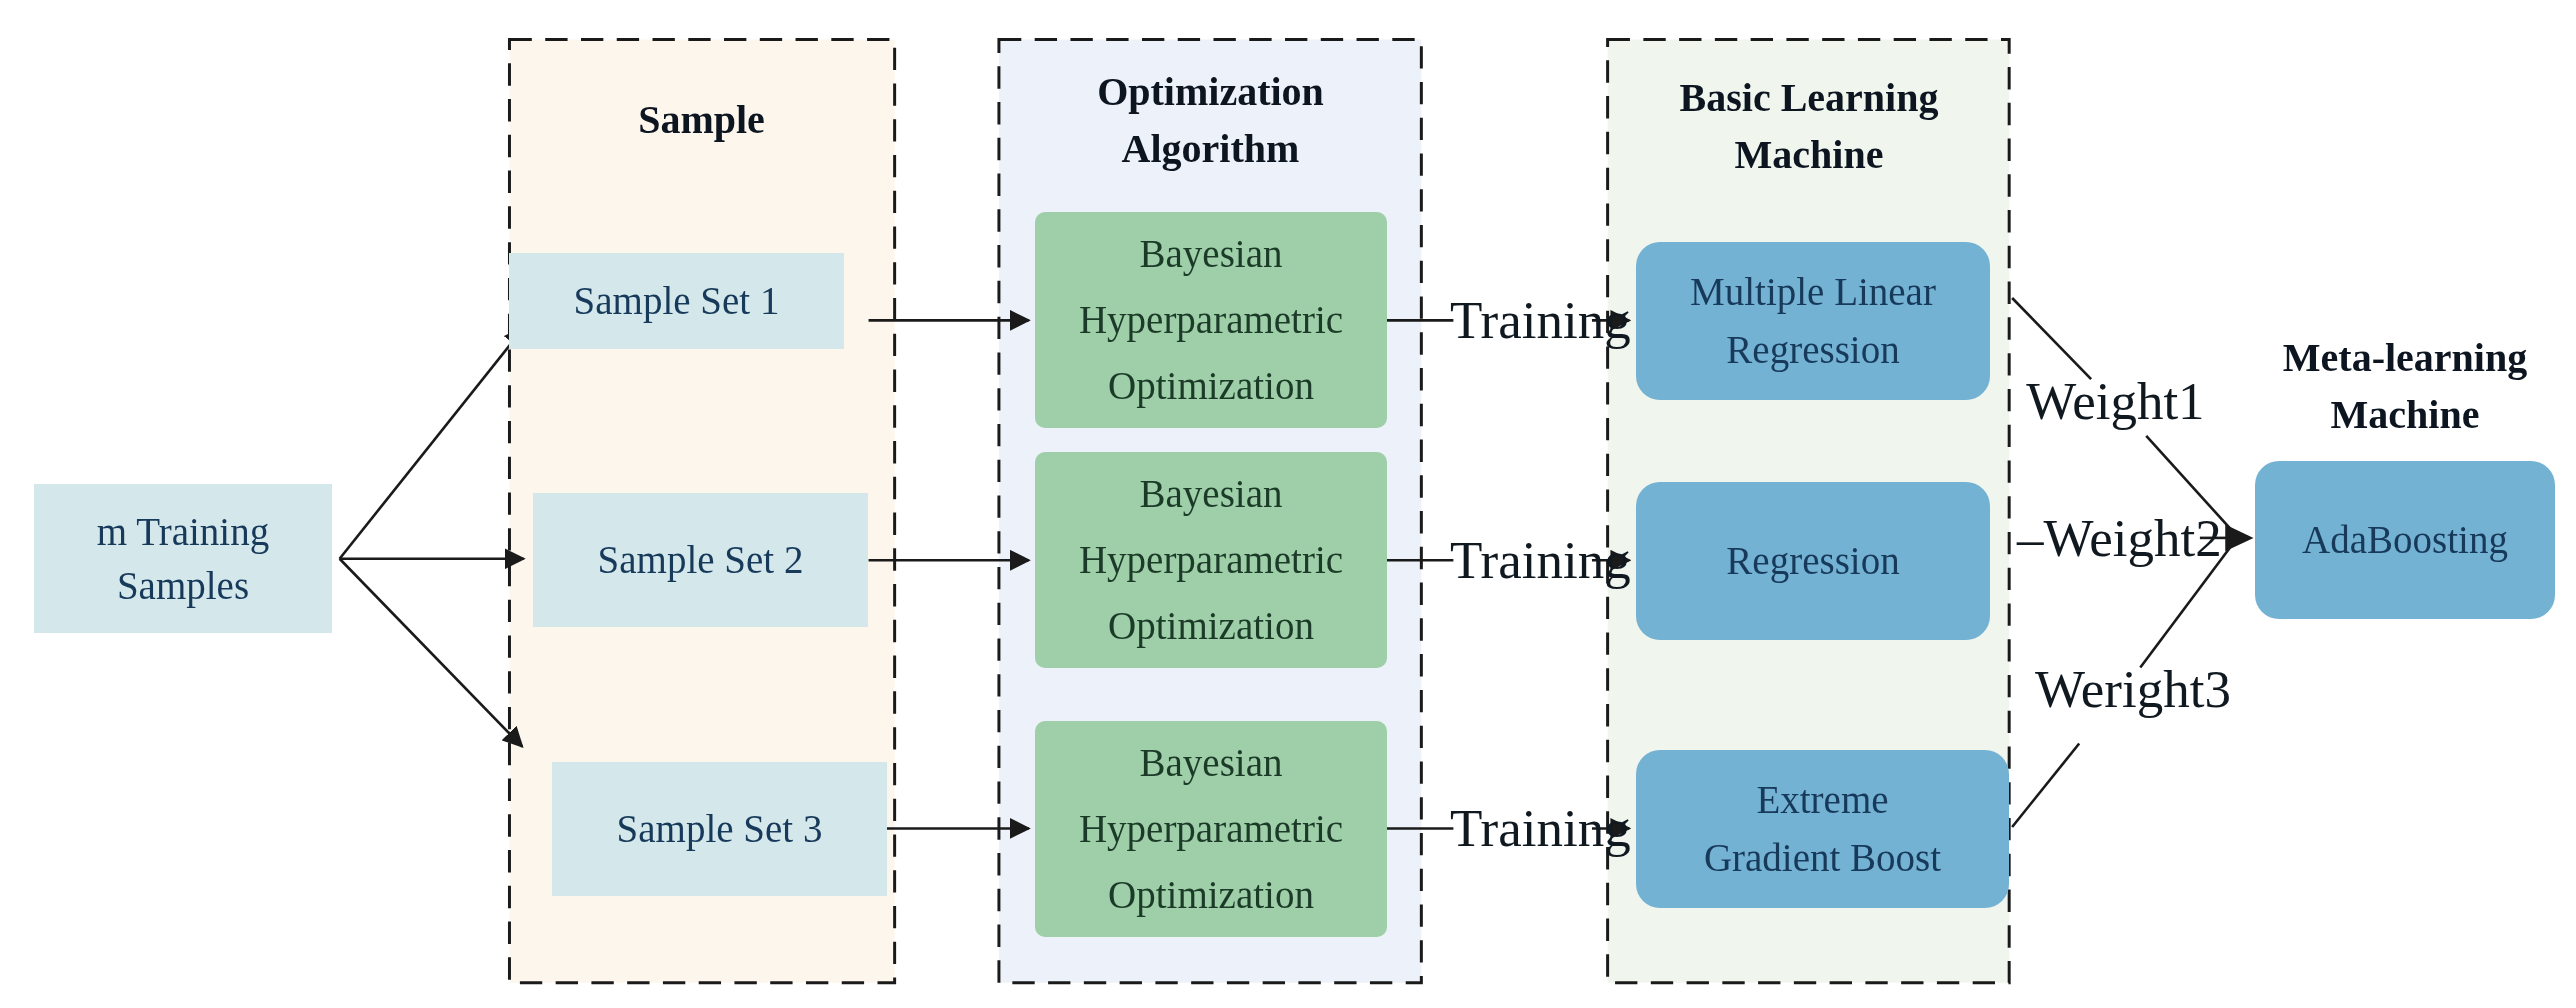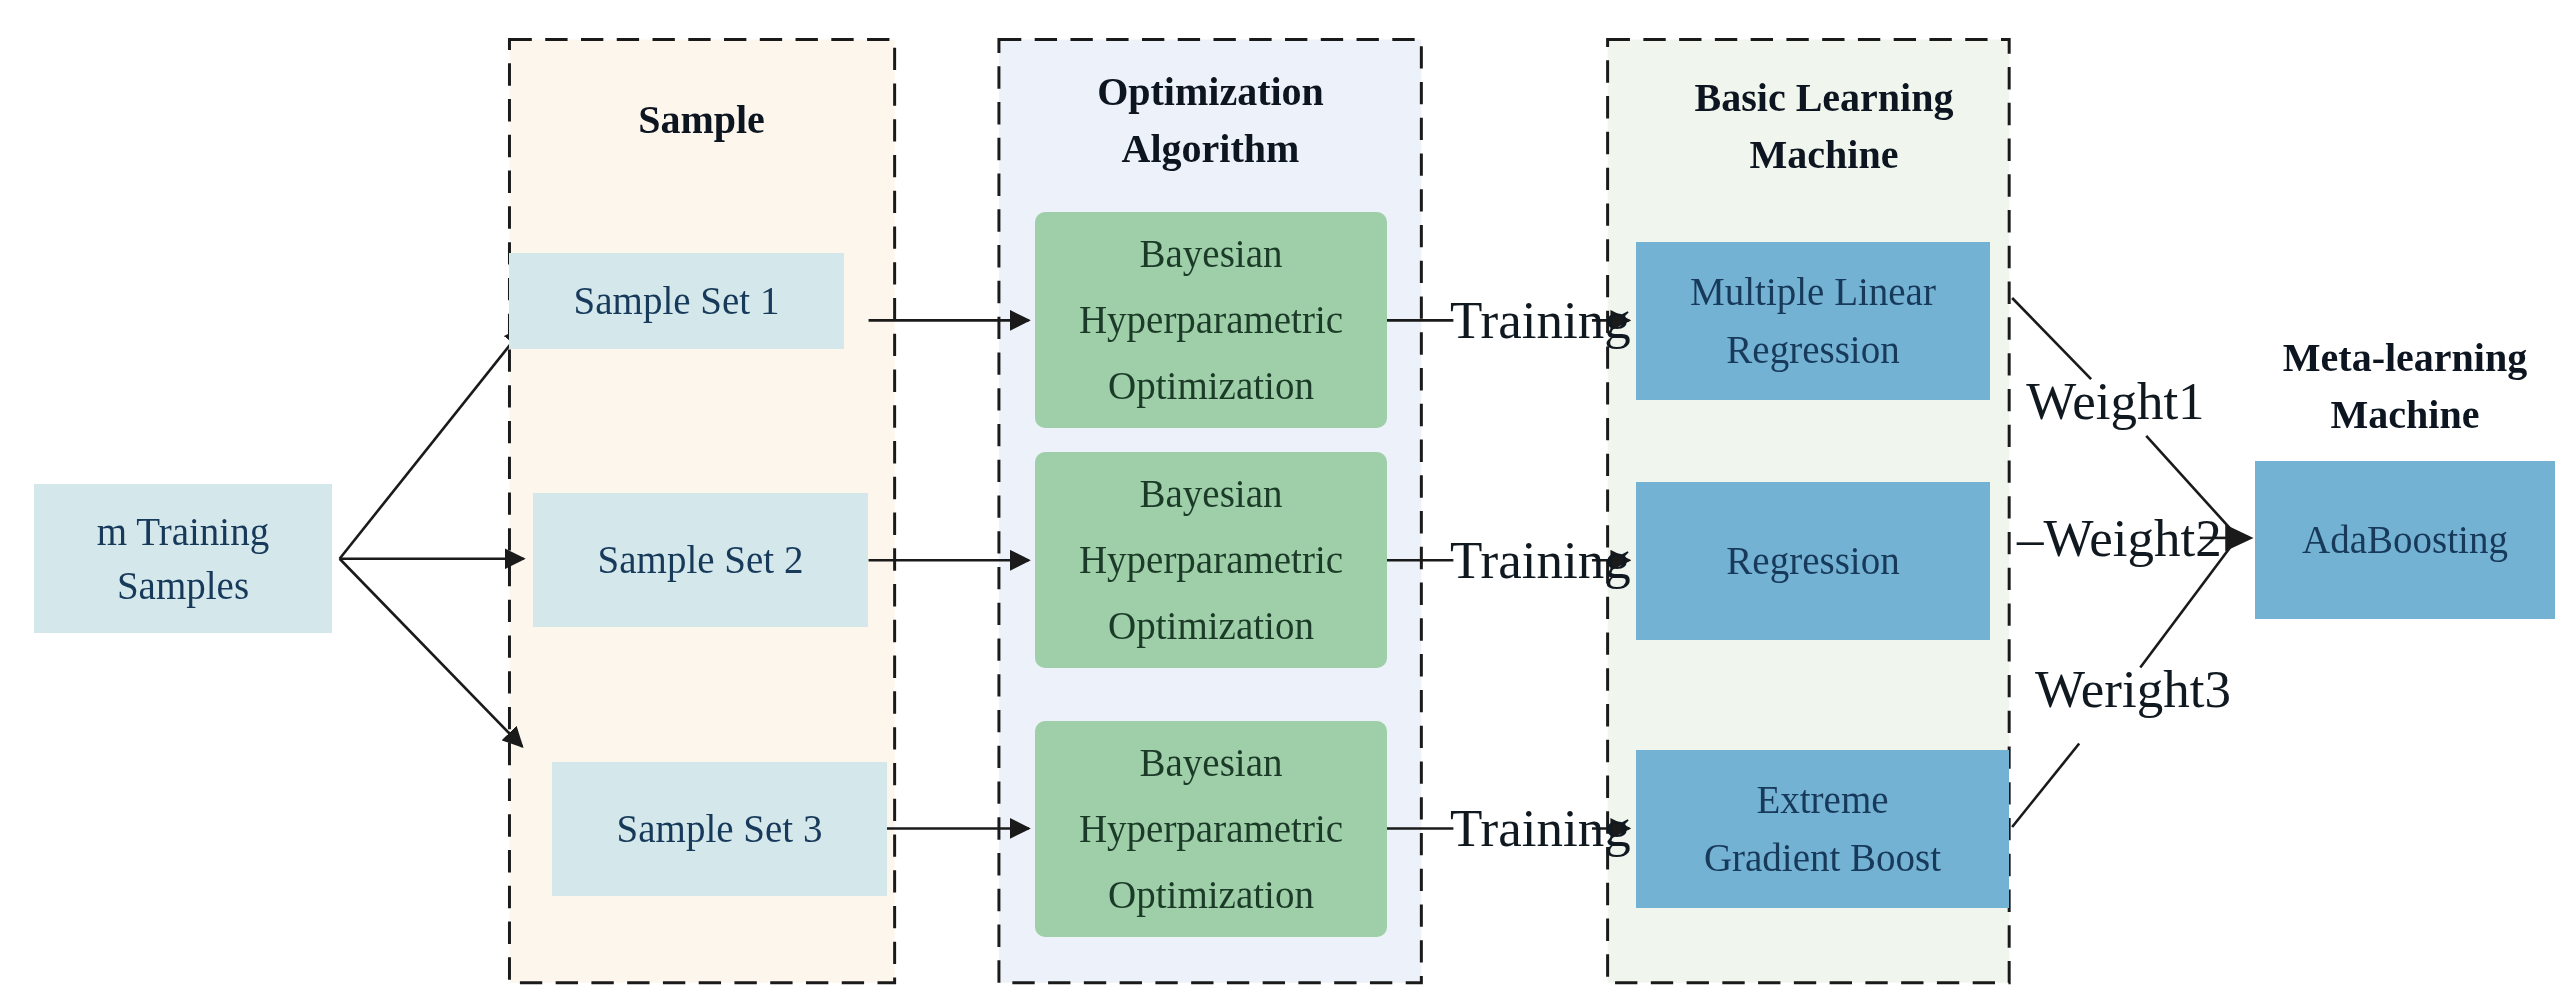--- a/index.html
+++ b/index.html
@@ -8,21 +8,21 @@
     font-family:"Liberation Serif","DejaVu Serif",serif;color:var(--text-dark,#101820);
   }
   .layer{position:absolute;left:0;top:0;width:100%;height:100%;}
   svg.layer{z-index:1;}
   .col-header{position:absolute;z-index:3;text-align:center;font-weight:bold;font-size:40px;line-height:57px;color:var(--text-header,#0d1520);}
   .box{position:absolute;z-index:2;display:flex;flex-direction:column;align-items:center;justify-content:center;text-align:center;font-size:39px;}
   .box .ln{line-height:54px;}
   .box-cyan{background:var(--box-cyan,#d4e8ec);color:var(--text-navy,#1d3b50);}
   .box-green{background:var(--box-green,#9ecfa8);color:var(--text-green,#1b3a28);border-radius:10px;}
   .box-green .ln{line-height:66px;}
-  .box-blue{background:var(--box-blue,#74b2d4);color:var(--text-navy,#14395c);}
+  .box-blue{background:var(--box-blue,#74b2d4);color:var(--text-navy,#14395c);border-radius:24px;}
   .box-blue .ln{line-height:58px;}
   .edge-label{position:absolute;z-index:3;text-align:center;font-size:53px;line-height:45px;color:var(--text-dark,#101820);white-space:nowrap;}
   .col-rect{stroke:var(--line,#1a1a1a);stroke-width:4;stroke-dasharray:30 18;}
   .rect-sample{fill:var(--col-sample-bg,#fdf6ec);}
   .rect-opt{fill:var(--col-opt-bg,#edf1f9);}
   .rect-basic{fill:var(--col-basic-bg,#f0f6ee);}
   .conn{stroke:var(--line,#1a1a1a);stroke-width:3.5;fill:none;}
   .ah{fill:var(--line,#1a1a1a);}
 </style>
 </head>
@@ -79,21 +79,21 @@
     <div class="ln">Samples</div>
   </div>
 
   <div class="col-header" style="left:509px;top:91px;width:385px;">
     <div>Sample</div>
   </div>
   <div class="col-header" style="left:999px;top:63px;width:423px;">
     <div>Optimization</div>
     <div>Algorithm</div>
   </div>
-  <div class="col-header" style="left:1608px;top:69px;width:402px;margin-left:15px;">
+  <div class="col-header" style="left:1608px;top:69px;width:402px;">
     <div>Basic Learning</div>
     <div>Machine</div>
   </div>
   <div class="col-header" style="left:2255px;top:329px;width:300px;">
     <div>Meta-learning</div>
     <div>Machine</div>
   </div>
 
   <div class="box box-cyan" style="left:509px;top:253px;width:335px;height:96px;text-align:center;">
     <div class="ln">Sample Set 1</div>

